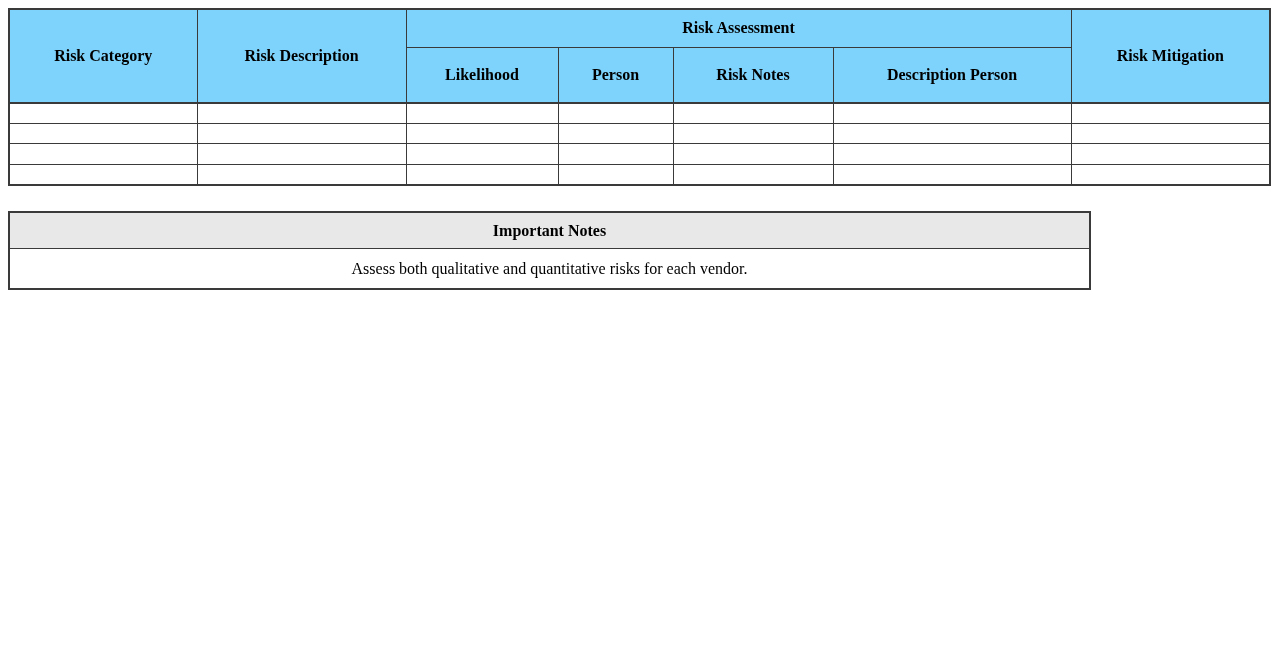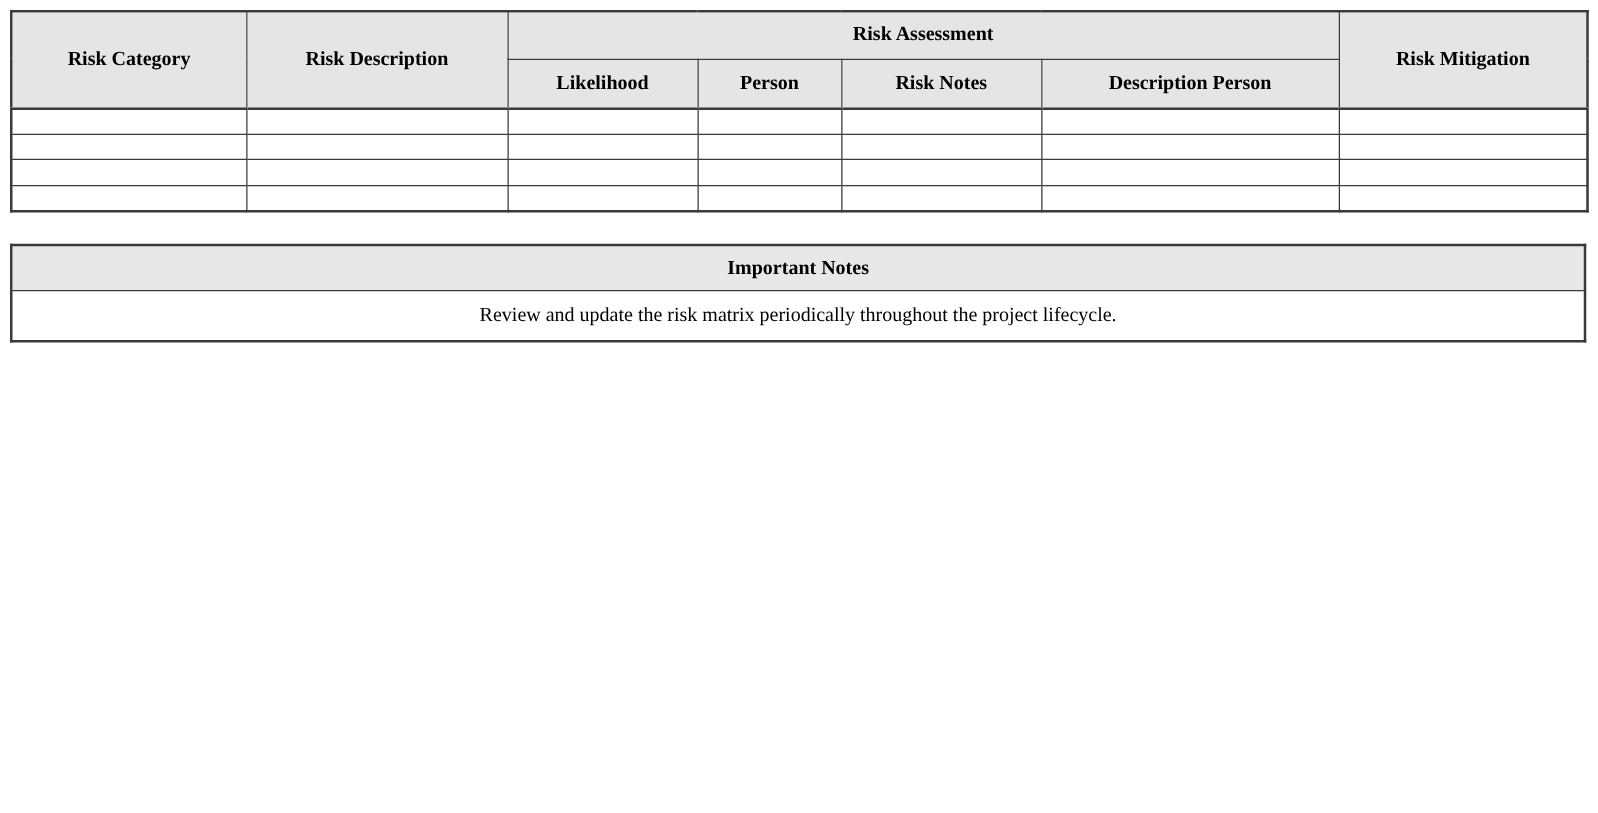--- a/index.html
+++ b/index.html
@@ -13,45 +13,45 @@
       width: 1278px;
       height: 650px;
       overflow: hidden;
     }
     .page {
       padding: 8px 0 0 8px;
     }
     table {
       border-collapse: collapse;
       table-layout: fixed;
-      width: 1261px;
+      width: 1083px;
       border: 2px solid #3a3a3a;
     }
     th, td {
       border: 1px solid #3a3a3a;
       text-align: center;
       vertical-align: middle;
       padding: 0 4px;
       overflow: hidden;
       font-size: 16px;
     }
     
     .risk-table thead th {
-      background: #e5e5e5;
+      background: #7dd3fc;
       font-weight: bold;
     }
     .risk-table thead th.span-cell,
     .risk-table thead tr.subheader th {
       border-bottom-width: 2px;
     }
     .risk-table thead th.assessment-group {
       border-bottom-width: 1px;
     }
     .risk-table tr.group-row   { height: 38px; }
-    .risk-table tr.subheader   { height: 40px; }
+    .risk-table tr.subheader   { height: 56px; }
     .risk-table tbody tr       { height: 20px; }
     .risk-table tbody tr:nth-child(3),
     .risk-table tbody tr:nth-child(4) { height: 21px; }
     .risk-table tbody td { background: #ffffff; }
     
     .notes-table {
       margin-top: 25px;
     }
     .notes-table thead th {
       background: #e8e8e8;
@@ -134,18 +134,18 @@
   </table>
 
   <table class="notes-table">
     <thead>
       <tr>
         <th>Important Notes</th>
       </tr>
     </thead>
     <tbody>
       <tr>
-        <td>Review and update the risk matrix periodically throughout the project lifecycle.</td>
+        <td>Assess both qualitative and quantitative risks for each vendor.</td>
       </tr>
     </tbody>
   </table>
 
 </div>
 
 </body></html>

